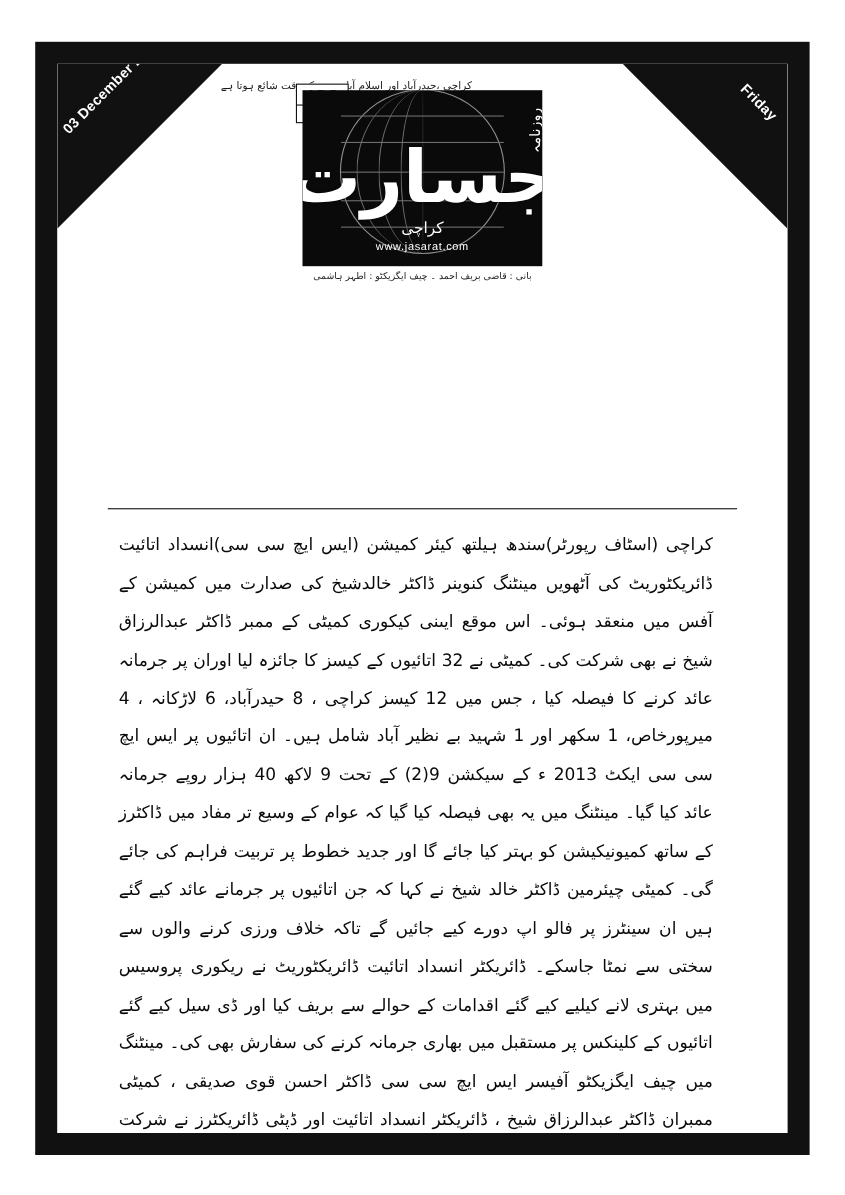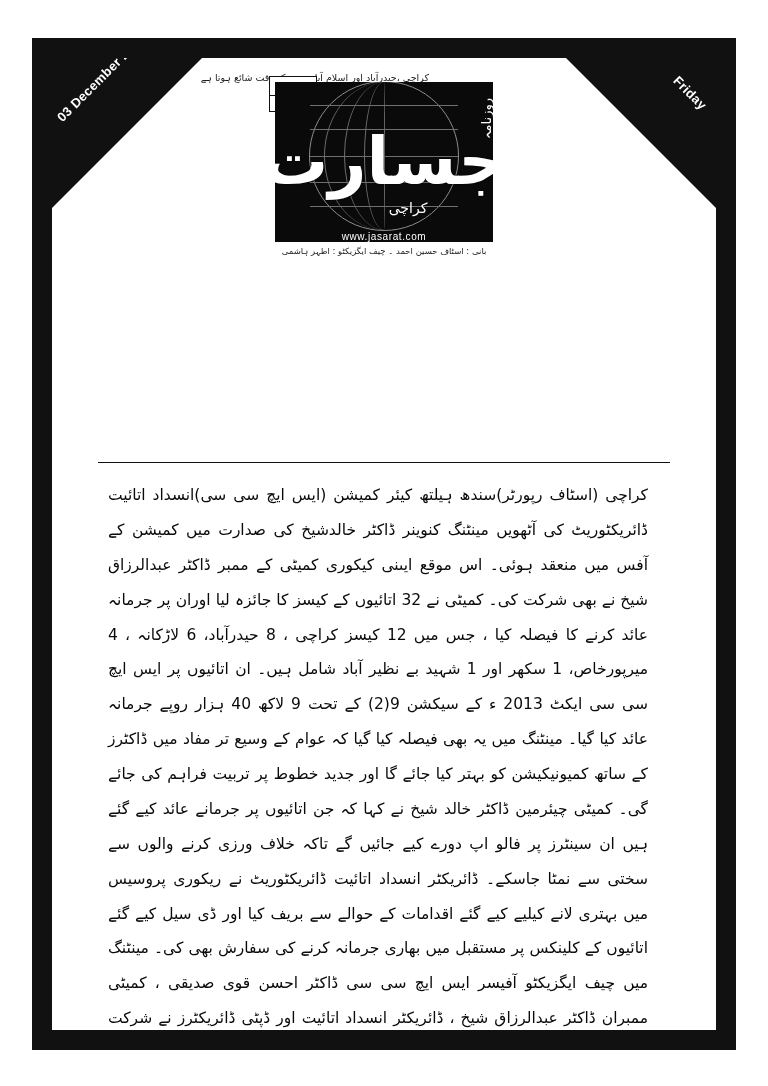--- a/index.html
+++ b/index.html
@@ -202,27 +202,26 @@
   }
   .nameplate-small-bottom {
     position: absolute;
     left: 50%;
     transform: translateX(-50%);
     bottom: 26px;
     color: #ffffff;
     font-size: 14px;
     direction: rtl;
     font-family: "DejaVu Sans", sans-serif;
-    margin-left: 24px;
   }
   .website {
     position: absolute;
     left: 0;
     right: 0;
-    bottom: 0;
+    bottom: 12px;
     text-align: center;
     color: #ffffff;
     font-size: 10px;
     letter-spacing: 0.6px;
   }
   .tagline {
     width: 218px;
     margin: 4px auto 0 auto;
     text-align: center;
     font-size: 8.5px;
@@ -304,21 +303,21 @@
               <div class="par" style="top:50%;"></div>
               <div class="par" style="top:68%;"></div>
               <div class="par" style="top:84%;"></div>
             </div>
             <div class="nameplate-small-top">روزنامہ</div>
             <div class="nameplate">جسارت</div>
             <div class="nameplate-small-bottom">کراچی</div>
             <div class="website">www.jasarat.com</div>
           </div>
 
-          <div class="tagline">بانی : اسٹاف حسین احمد ۔ چیف ایگزیکٹو : اطہر ہاشمی</div>
+          <div class="tagline">بانی : قاضی بریف احمد ۔ چیف ایگزیکٹو : اطہر ہاشمی</div>
         </div>
       </div>
 
       <div class="rule"></div>
 
       <div class="article">کراچی (اسٹاف رپورٹر)سندھ ہیلتھ کیئر کمیشن (ایس ایچ سی سی)انسداد اتائیت ڈائریکٹوریٹ کی آٹھویں مینٹنگ کنوینر ڈاکٹر خالدشیخ کی صدارت میں کمیشن کے آفس میں منعقد ہوئی۔ اس موقع ایںنی کیکوری کمیٹی کے ممبر ڈاکٹر عبدالرزاق شیخ نے بھی شرکت کی۔ کمیٹی نے 32 اتائیوں کے کیسز کا جائزہ لیا اوران پر جرمانہ عائد کرنے کا فیصلہ کیا ، جس میں 12 کیسز کراچی ، 8 حیدرآباد، 6 لاڑکانہ ، 4 میرپورخاص، 1 سکھر اور 1 شہید بے نظیر آباد شامل ہیں۔ ان اتائیوں پر ایس ایچ سی سی ایکٹ 2013 ء کے سیکشن 9(2) کے تحت 9 لاکھ 40 ہزار روپے جرمانہ عائد کیا گیا۔ مینٹنگ میں یہ بھی فیصلہ کیا گیا کہ عوام کے وسیع تر مفاد میں ڈاکٹرز کے ساتھ کمیونیکیشن کو بہتر کیا جائے گا اور جدید خطوط پر تربیت فراہم کی جائے گی۔ کمیٹی چیئرمین ڈاکٹر خالد شیخ نے کہا کہ جن اتائیوں پر جرمانے عائد کیے گئے ہیں ان سینٹرز پر فالو اپ دورے کیے جائیں گے تاکہ خلاف ورزی کرنے والوں سے سختی سے نمٹا جاسکے۔ ڈائریکٹر انسداد اتائیت ڈائریکٹوریٹ نے ریکوری پروسیس میں بہتری لانے کیلیے کیے گئے اقدامات کے حوالے سے بریف کیا اور ڈی سیل کیے گئے اتائیوں کے کلینکس پر مستقبل میں بھاری جرمانہ کرنے کی سفارش بھی کی۔ مینٹنگ میں چیف ایگزیکٹو آفیسر ایس ایچ سی سی ڈاکٹر احسن قوی صدیقی ، کمیٹی ممبران ڈاکٹر عبدالرزاق شیخ ، ڈائریکٹر انسداد اتائیت اور ڈپٹی ڈائریکٹرز نے شرکت کی۔</div>
 
     </div>
   </div>
 </div>

